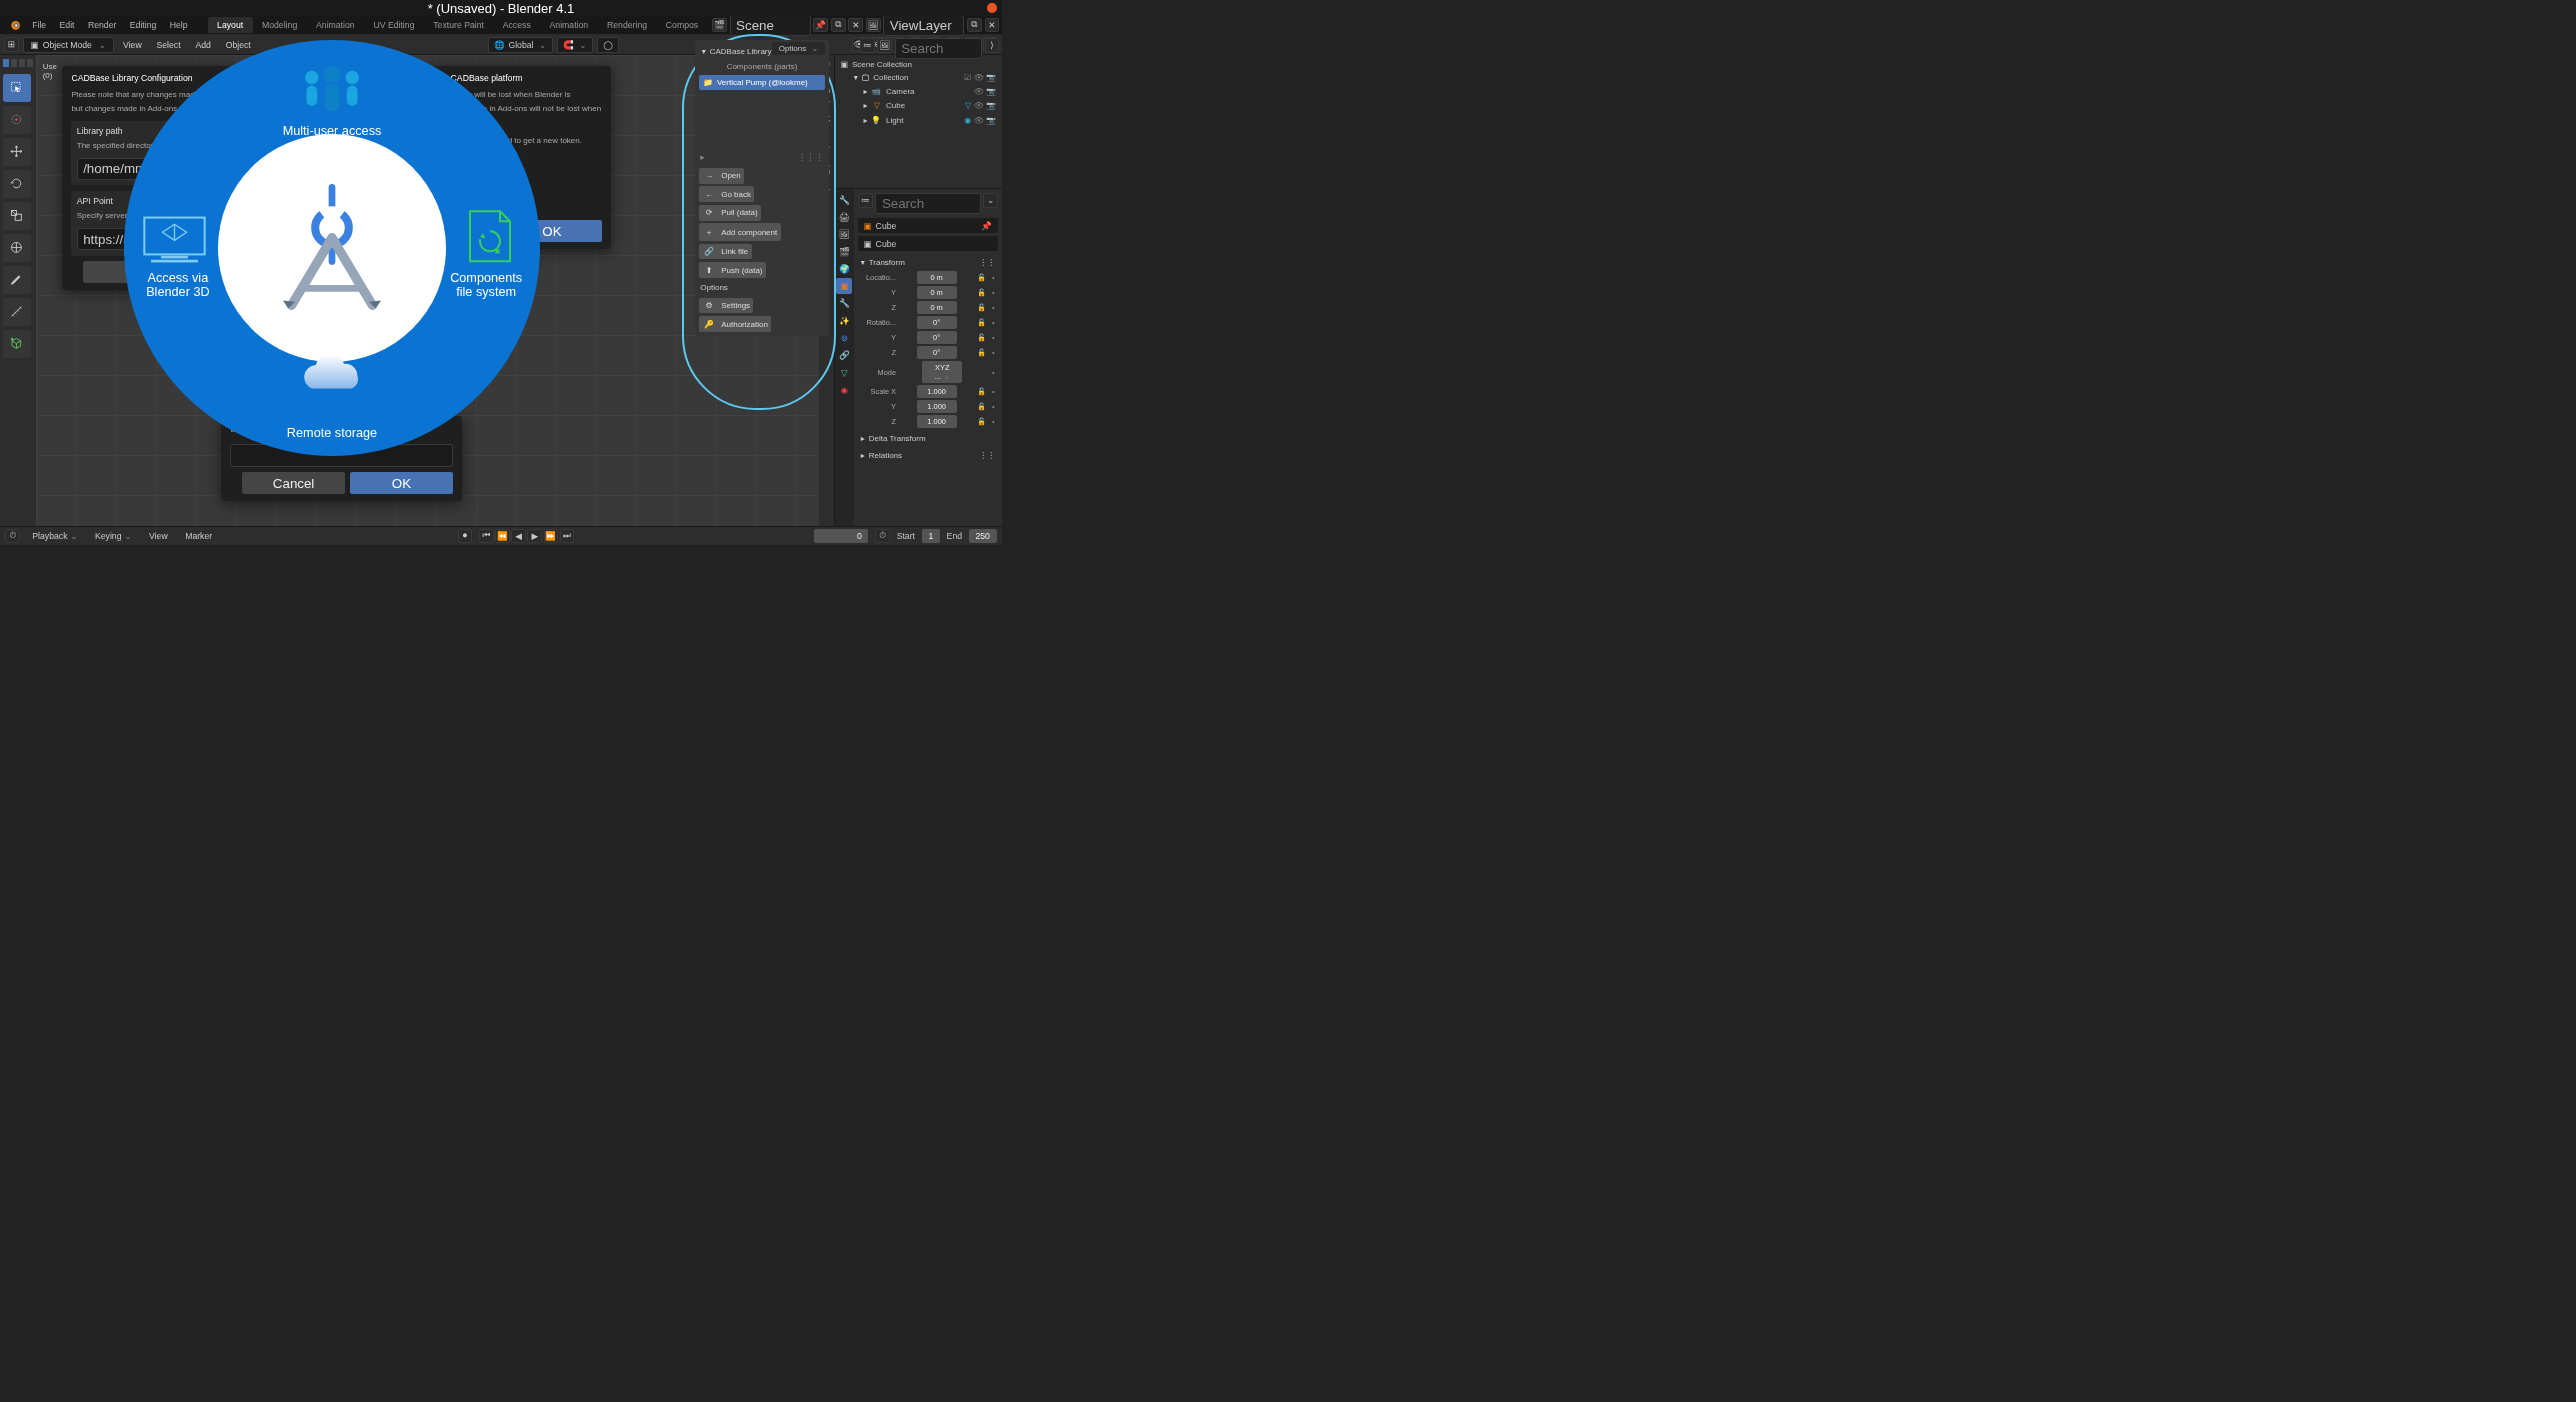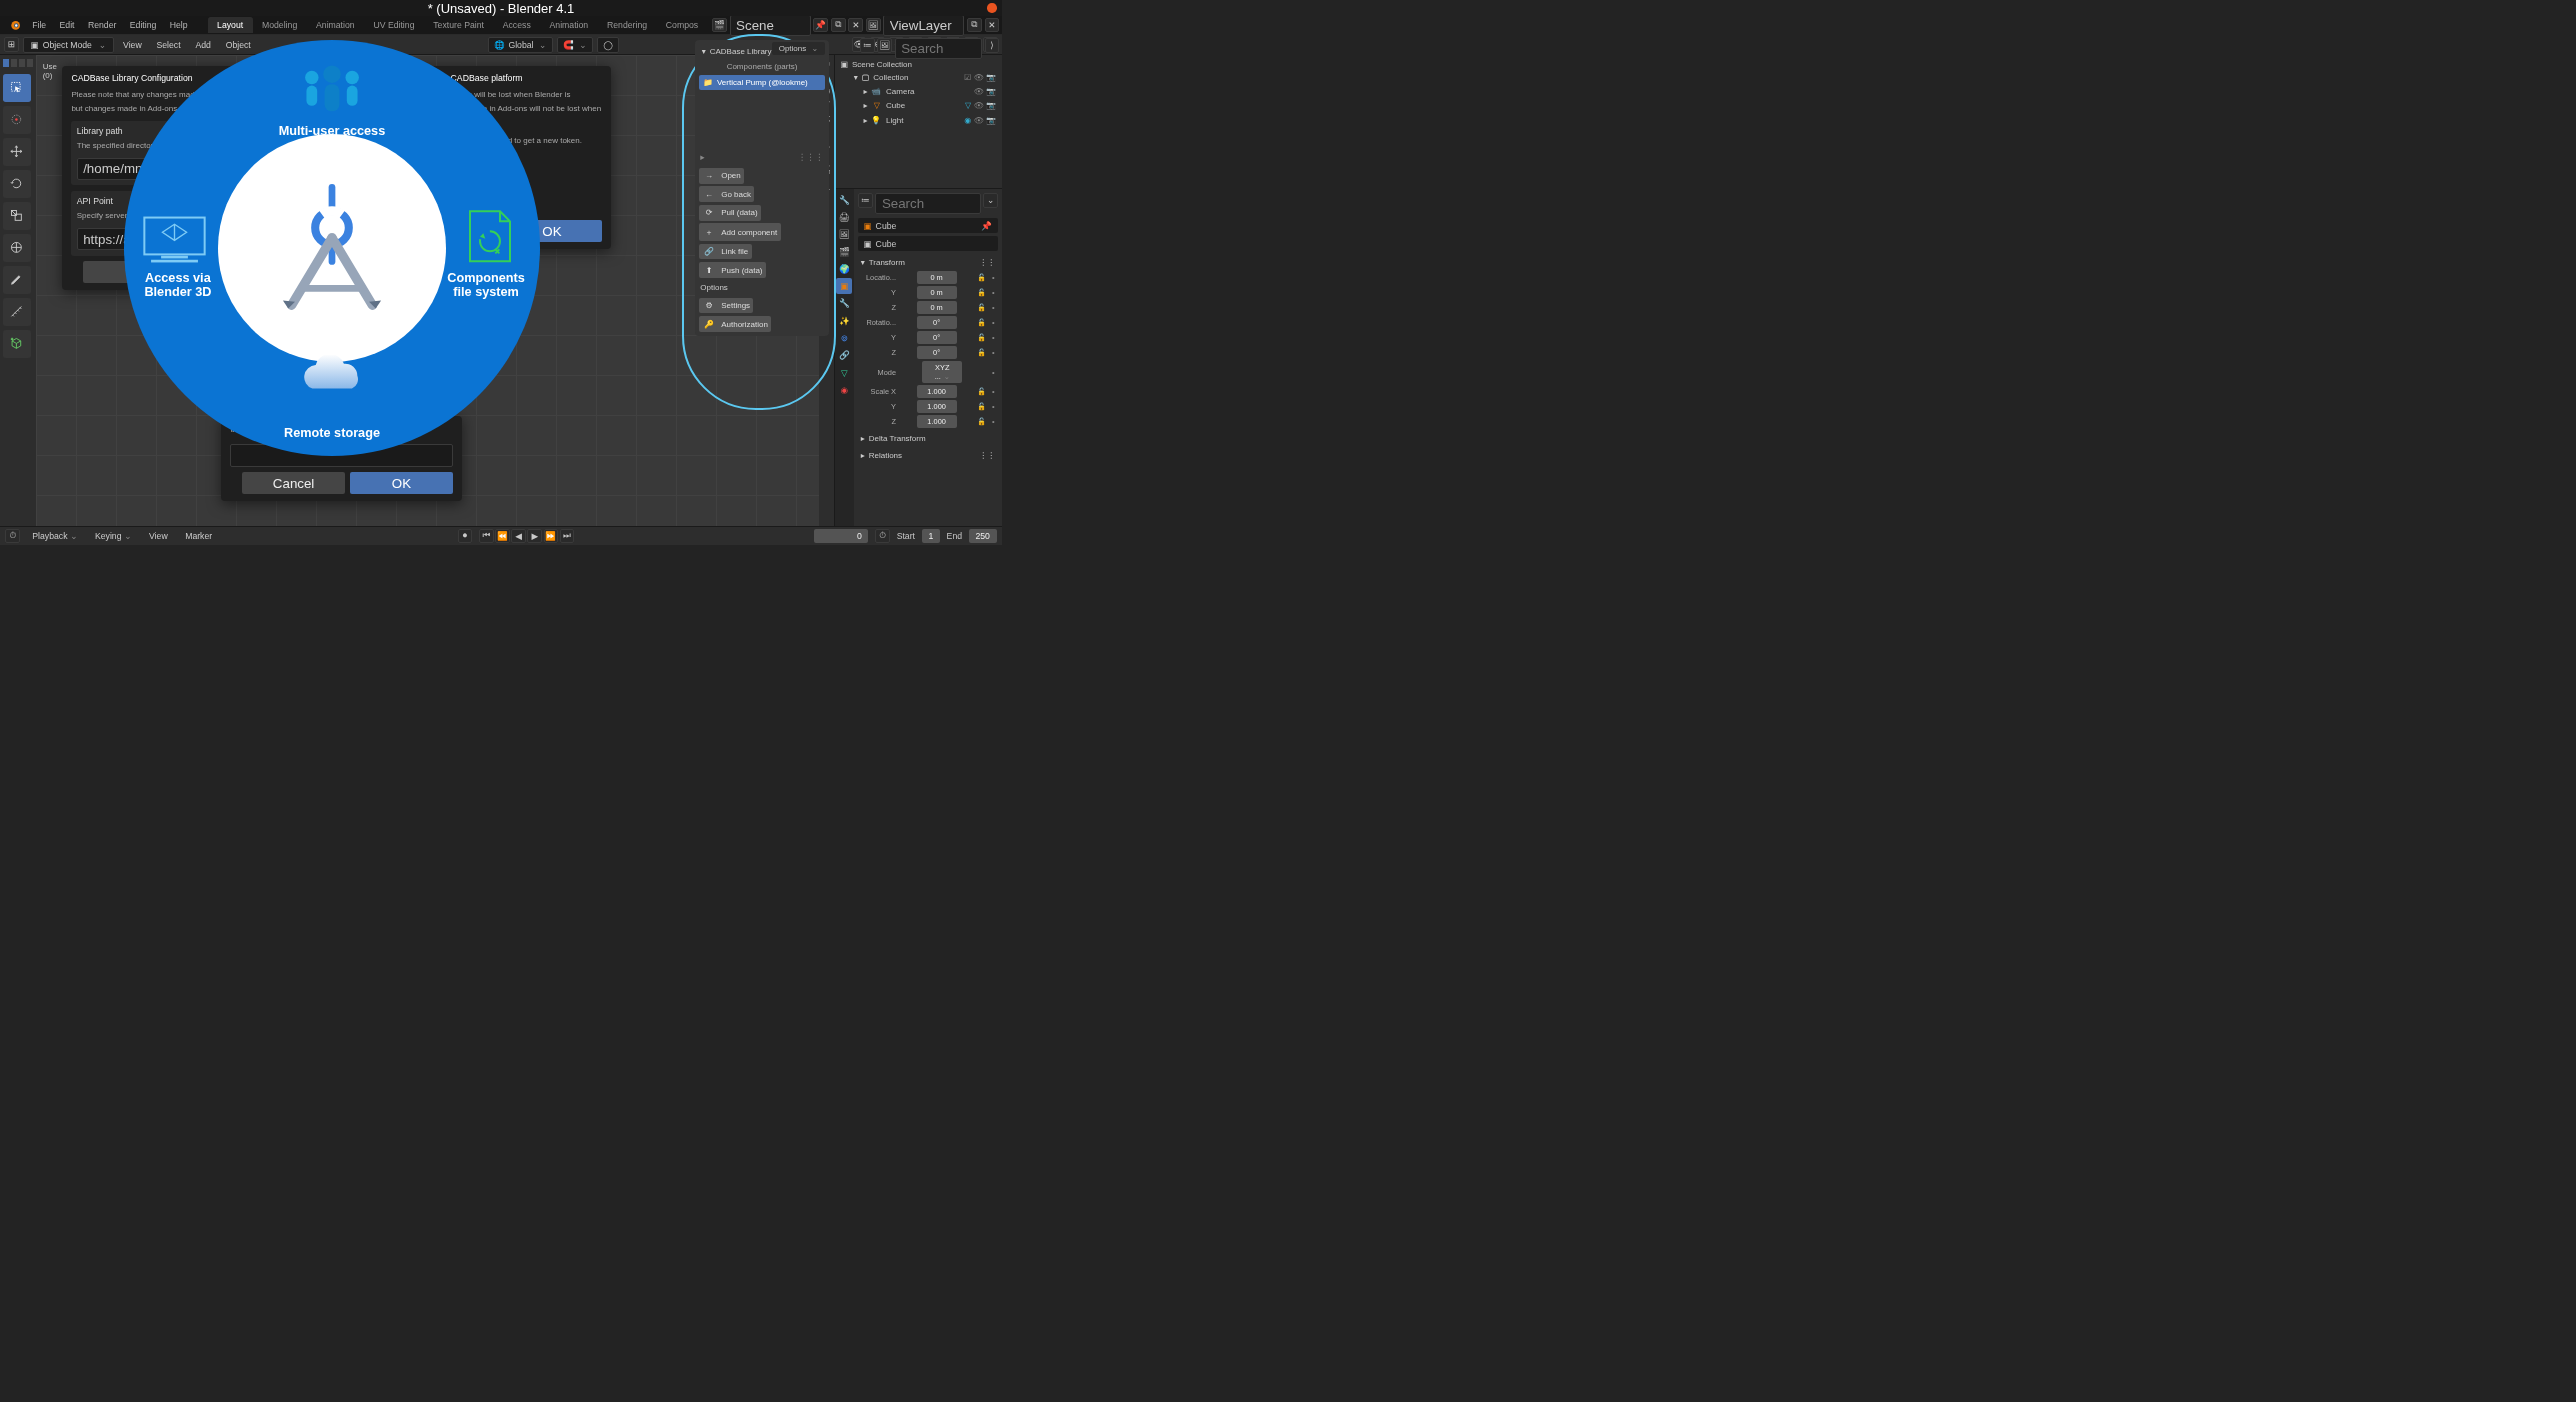--- a/index.html
+++ b/index.html
@@ -82,21 +82,21 @@
 .dialog-btns { display: flex; gap: 5.4px; }
 .dbtn { flex: 1; padding: 3.4px; border-radius: 2px; border: none; cursor: pointer; color: #eee; }
 .dbtn.cancel { background: #454545; margin-left: 12px; }
 .dbtn.ok { background: #4772b3; color: #fff; }
 
 .options-dd { position: absolute; right: 177px; top: 42px; background: #2a2a2a; padding: 2px 6.7px; border-radius: 2px; font-size: 8px; z-index: 6; display: flex; align-items: center; gap: 2.7px; }
 
 
 .promo-circle { position: absolute; left: 124px; top: 40px; width: 416px; height: 416px; background: #0b74d3; border-radius: 50%; z-index: 20; }
 .inner-circle { position: absolute; left: 94px; top: 94px; width: 228px; height: 228px; background: #fff; border-radius: 50%; display: flex; align-items: center; justify-content: center; }
-.promo-label { position: absolute; color: #fff; font-size: 12.7px; font-weight: 700; text-align: center; }
+.promo-label { position: absolute; color: #fff; font-size: 12.7px; font-weight: 400; text-align: center; }
 
 .chev::after { content: "⌄"; margin-left: 2.7px; color: #888; }
 </style>
 </head>
 <body>
 
 <div class="titlebar">
   <span class="titlebar-text">* (Unsaved) - Blender 4.1</span>
   <div class="close-win"></div>
 </div>

